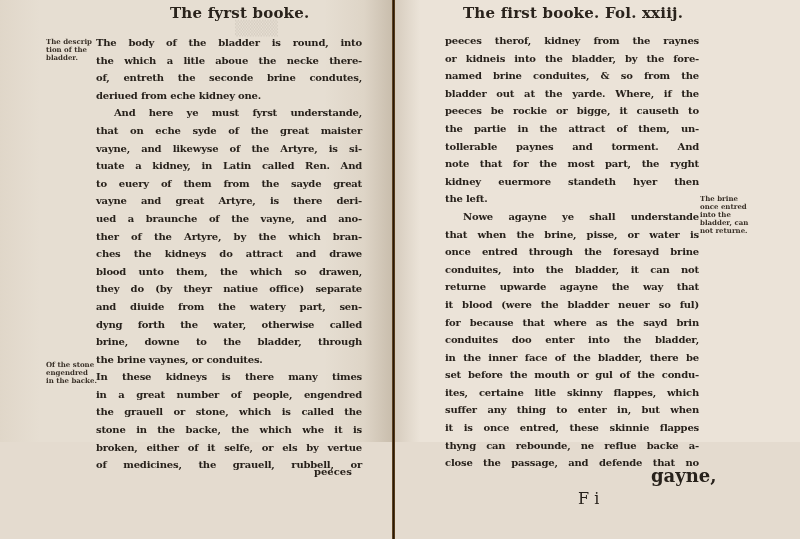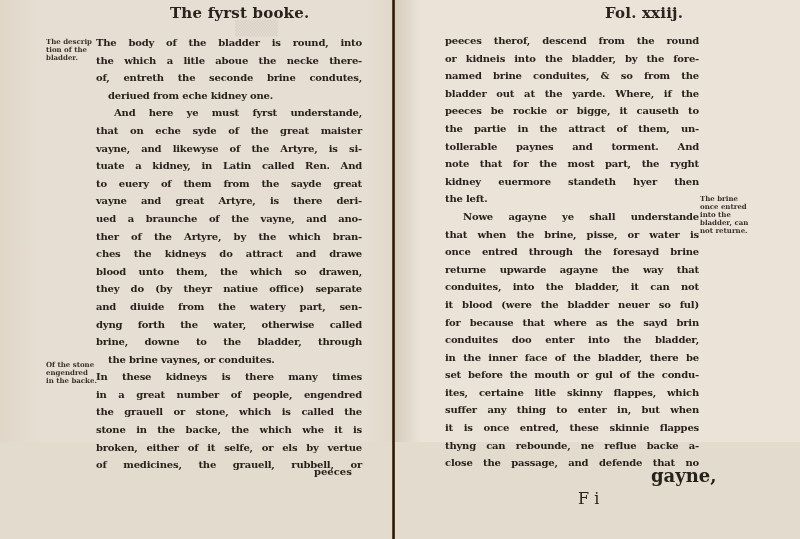--- a/index.html
+++ b/index.html
@@ -2,21 +2,21 @@
 <html><head>
 <meta charset="utf-8">
 <style>
   html, body { margin:0; padding:0; }
   body {
     width:800px; height:539px; overflow:hidden; position:relative;
     background:#e4dbcf;
     font-family:"DejaVu Serif", serif;
   }
   .page {
-    position:absolute; top:0; height:442px;padding-left:43px;
+    position:absolute; top:0; height:442px;
   }
   .page-left {
     left:0; width:394px;
     background:
       linear-gradient(to right, rgba(170,150,120,0.10) 0px, rgba(0,0,0,0) 40px),
       linear-gradient(to left, rgba(120,100,70,0.28) 0px, rgba(150,130,100,0.10) 30px, rgba(0,0,0,0) 70px),
       #e6ded2;
   }
   .page-right {
     left:395px; width:405px;
@@ -33,21 +33,21 @@
     font-size:15px; letter-spacing:0.2px; white-space:nowrap;
   }
   .text-block {
     position:absolute; color:#27211b;
     font-size:10px; font-weight:bold; line-height:17.6px;
     letter-spacing:-0.2px;
   }
   .line { white-space:nowrap; display:block; height:17.6px; }
   .line.indent { padding-left:18px; }
   .text-block.left .line { text-align:justify; text-align-last:justify; }
-  .text-block.left .line.last { text-align-last:left;margin-left:12px; }
+  .text-block.left .line.last { text-align-last:left; }
   .text-block.right-pg .line { text-align:justify; text-align-last:justify; }
   .text-block.right-pg .line.last { text-align-last:left; }
   .gloss {
     position:absolute; color:#3a3128; font-size:7px; line-height:8px;
     font-weight:bold; width:52px;
   }
   .catch-left { position:absolute; left:314px; top:466px; font-size:10px; font-weight:bold; color:#27211b; }
   .sig { position:absolute; left:578px; top:489px; font-size:16px; font-weight:normal; color:#27211b; }
   .catch-right { position:absolute; left:651px; top:465px; font-size:18px; font-weight:bold; color:#27211b; }
   .showthrough {
@@ -92,40 +92,41 @@
     <span class="line">broken, either of it selfe, or els by vertue</span>
     <span class="line">of medicines, the grauell, rubbell, or</span>
   </div>
 
   <div class="catch-left">peeces</div>
 </div>
 
 <div class="gutter"></div>
 
 <div class="page page-right">
+  <div class="running-head" style="left:68px;top:4px;">The first booke.</div>
   <div class="running-head" style="left:210px;top:4px;text-align:right;">Fol. xxiij.</div>
 
   <div class="gloss" style="left:305px;top:195px;width:50px;">The brine once entred into the bladder, can not returne.</div>
 
   <div class="text-block right-pg" style="left:50px;top:32px;width:254px;">
-    <span class="line">peeces therof, descend from the round</span>
+    <span class="line">peeces therof, kidney from the raynes</span>
     <span class="line">or kidneis into the bladder, by the fore-</span>
     <span class="line">named brine conduites, &amp; so from the</span>
     <span class="line">bladder out at the yarde. Where, if the</span>
     <span class="line">peeces be rockie or bigge, it causeth to</span>
     <span class="line">the partie in the attract of them, un-</span>
     <span class="line">tollerable paynes and torment. And</span>
     <span class="line">note that for the most part, the ryght</span>
     <span class="line">kidney euermore standeth hyer then</span>
     <span class="line last">the left.</span>
     <span class="line indent">Nowe agayne ye shall understande</span>
     <span class="line">that when the brine, pisse, or water is</span>
     <span class="line">once entred through the foresayd brine</span>
+    <span class="line">conduites, into the bladder, it can not</span>
     <span class="line">returne upwarde agayne the way that</span>
-    <span class="line">conduites, into the bladder, it can not</span>
     <span class="line">it blood (were the bladder neuer so ful)</span>
     <span class="line">for because that where as the sayd brin</span>
     <span class="line">conduites doo enter into the bladder,</span>
     <span class="line">in the inner face of the bladder, there be</span>
     <span class="line">set before the mouth or gul of the condu-</span>
     <span class="line">ites, certaine litle skinny flappes, which</span>
     <span class="line">suffer any thing to enter in, but when</span>
     <span class="line">it is once entred, these skinnie flappes</span>
     <span class="line">thyng can rebounde, ne reflue backe a-</span>
     <span class="line">close the passage, and defende that no</span>

